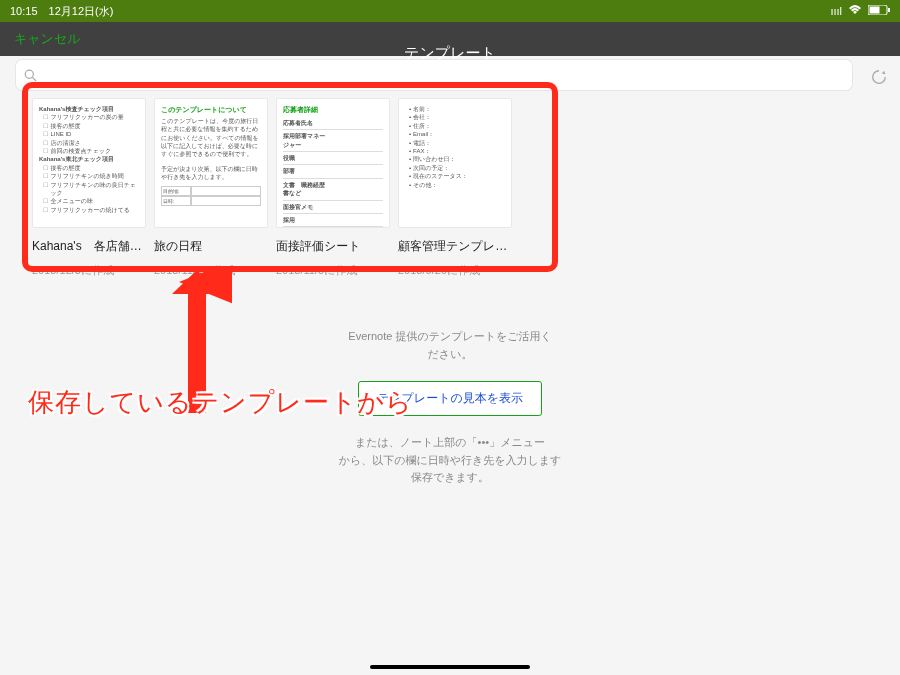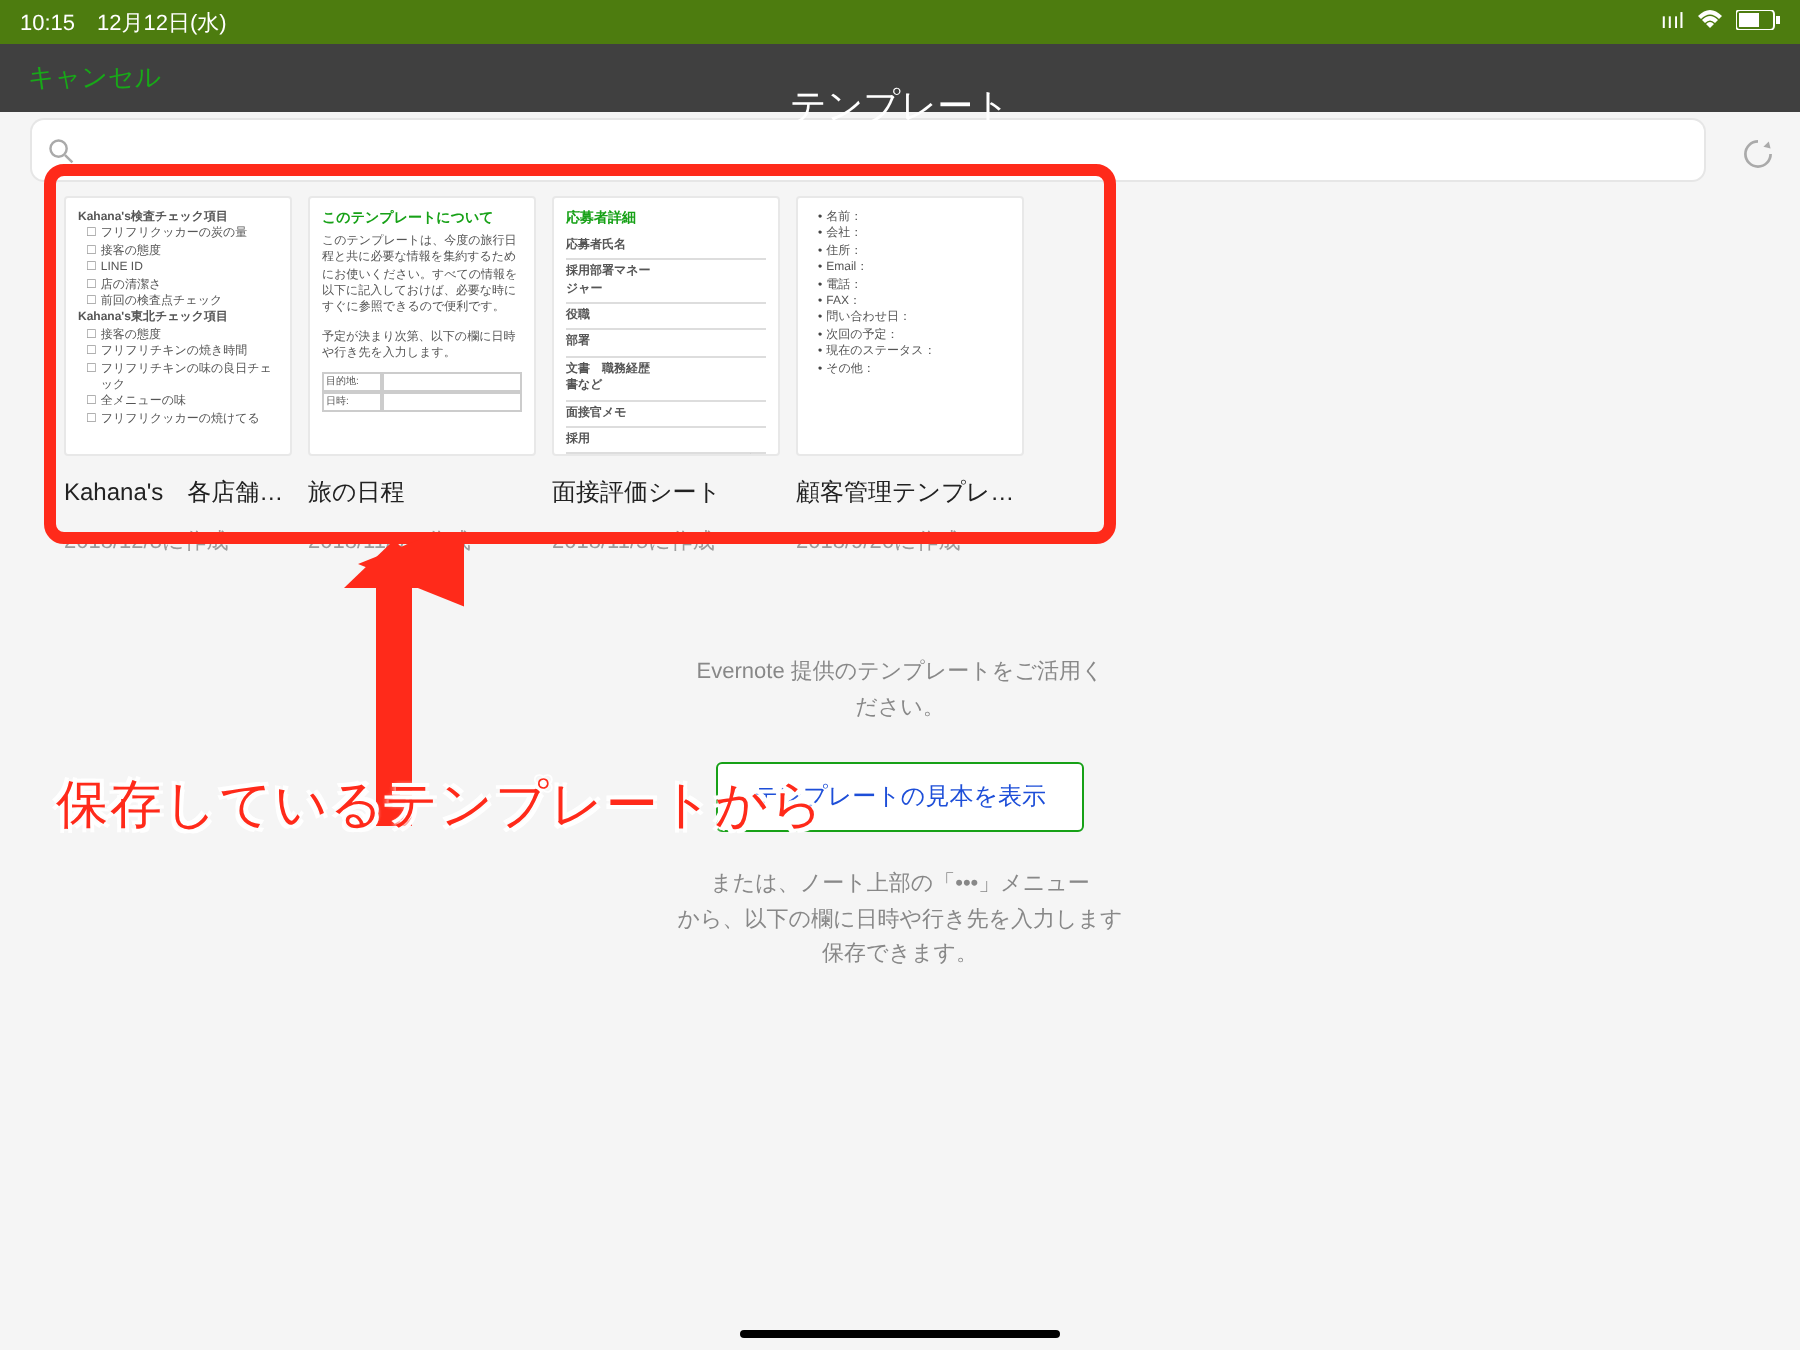--- a/index.html
+++ b/index.html
@@ -1,21 +1,21 @@
 <!DOCTYPE html>
 <html><head>
 <meta charset="utf-8">
 <style>
   * { margin: 0; padding: 0; box-sizing: border-box; }
   html, body { width: 900px; height: 675px; font-family: -apple-system, "Hiragino Sans", sans-serif; background: #f5f5f5; overflow: hidden; }
   .statusbar { height: 22px; background: #4d7c0f; color: #fff; display: flex; align-items: center; justify-content: space-between; padding: 0 10px; font-size: 11px; }
   .statusbar .right { display: flex; gap: 6px; align-items: center; }
   .appbar { height: 34px; background: #404040; color: #fff; display: flex; align-items: center; justify-content: center; position: relative; }
   .appbar .cancel { position: absolute; left: 14px; color: #18a818; font-size: 13px; }
-  .appbar .title { font-size: 18px; font-weight: 500; margin-top: 28px; }
+  .appbar .title { font-size: 15px; font-weight: 500; margin-top: 28px; }
   .searchrow { background: #fff; height: 30px; margin: 4px 8px 8px 8px; border-radius: 6px; display: flex; align-items: center; padding: 0 8px; gap: 6px; box-shadow: 0 0 0 1px #e6e6e6; }
   .searchrow input { flex: 1; border: none; outline: none; font-size: 12px; color: #888; }
   .refresh { width: 26px; height: 26px; display: flex; align-items: center; justify-content: center; color: #999; }
   .content_wrap { display: flex; gap: 10px; padding: 0 32px; }
   .cards { display: flex; gap: 8px; position: relative; }
   .card { width: 114px; display: flex; flex-direction: column; }
   .thumb { height: 130px; background: #fff; border: 1px solid #e8e8e8; border-radius: 2px; padding: 6px; font-size: 6px; color: #555; overflow: hidden; line-height: 1.4; }
   .thumb .h { color: #17a117; font-weight: 600; font-size: 7px; margin-bottom: 2px; }
   .thumb ul { list-style: none; padding-left: 4px; }
   .thumb li { display: flex; gap: 2px; align-items: flex-start; }

